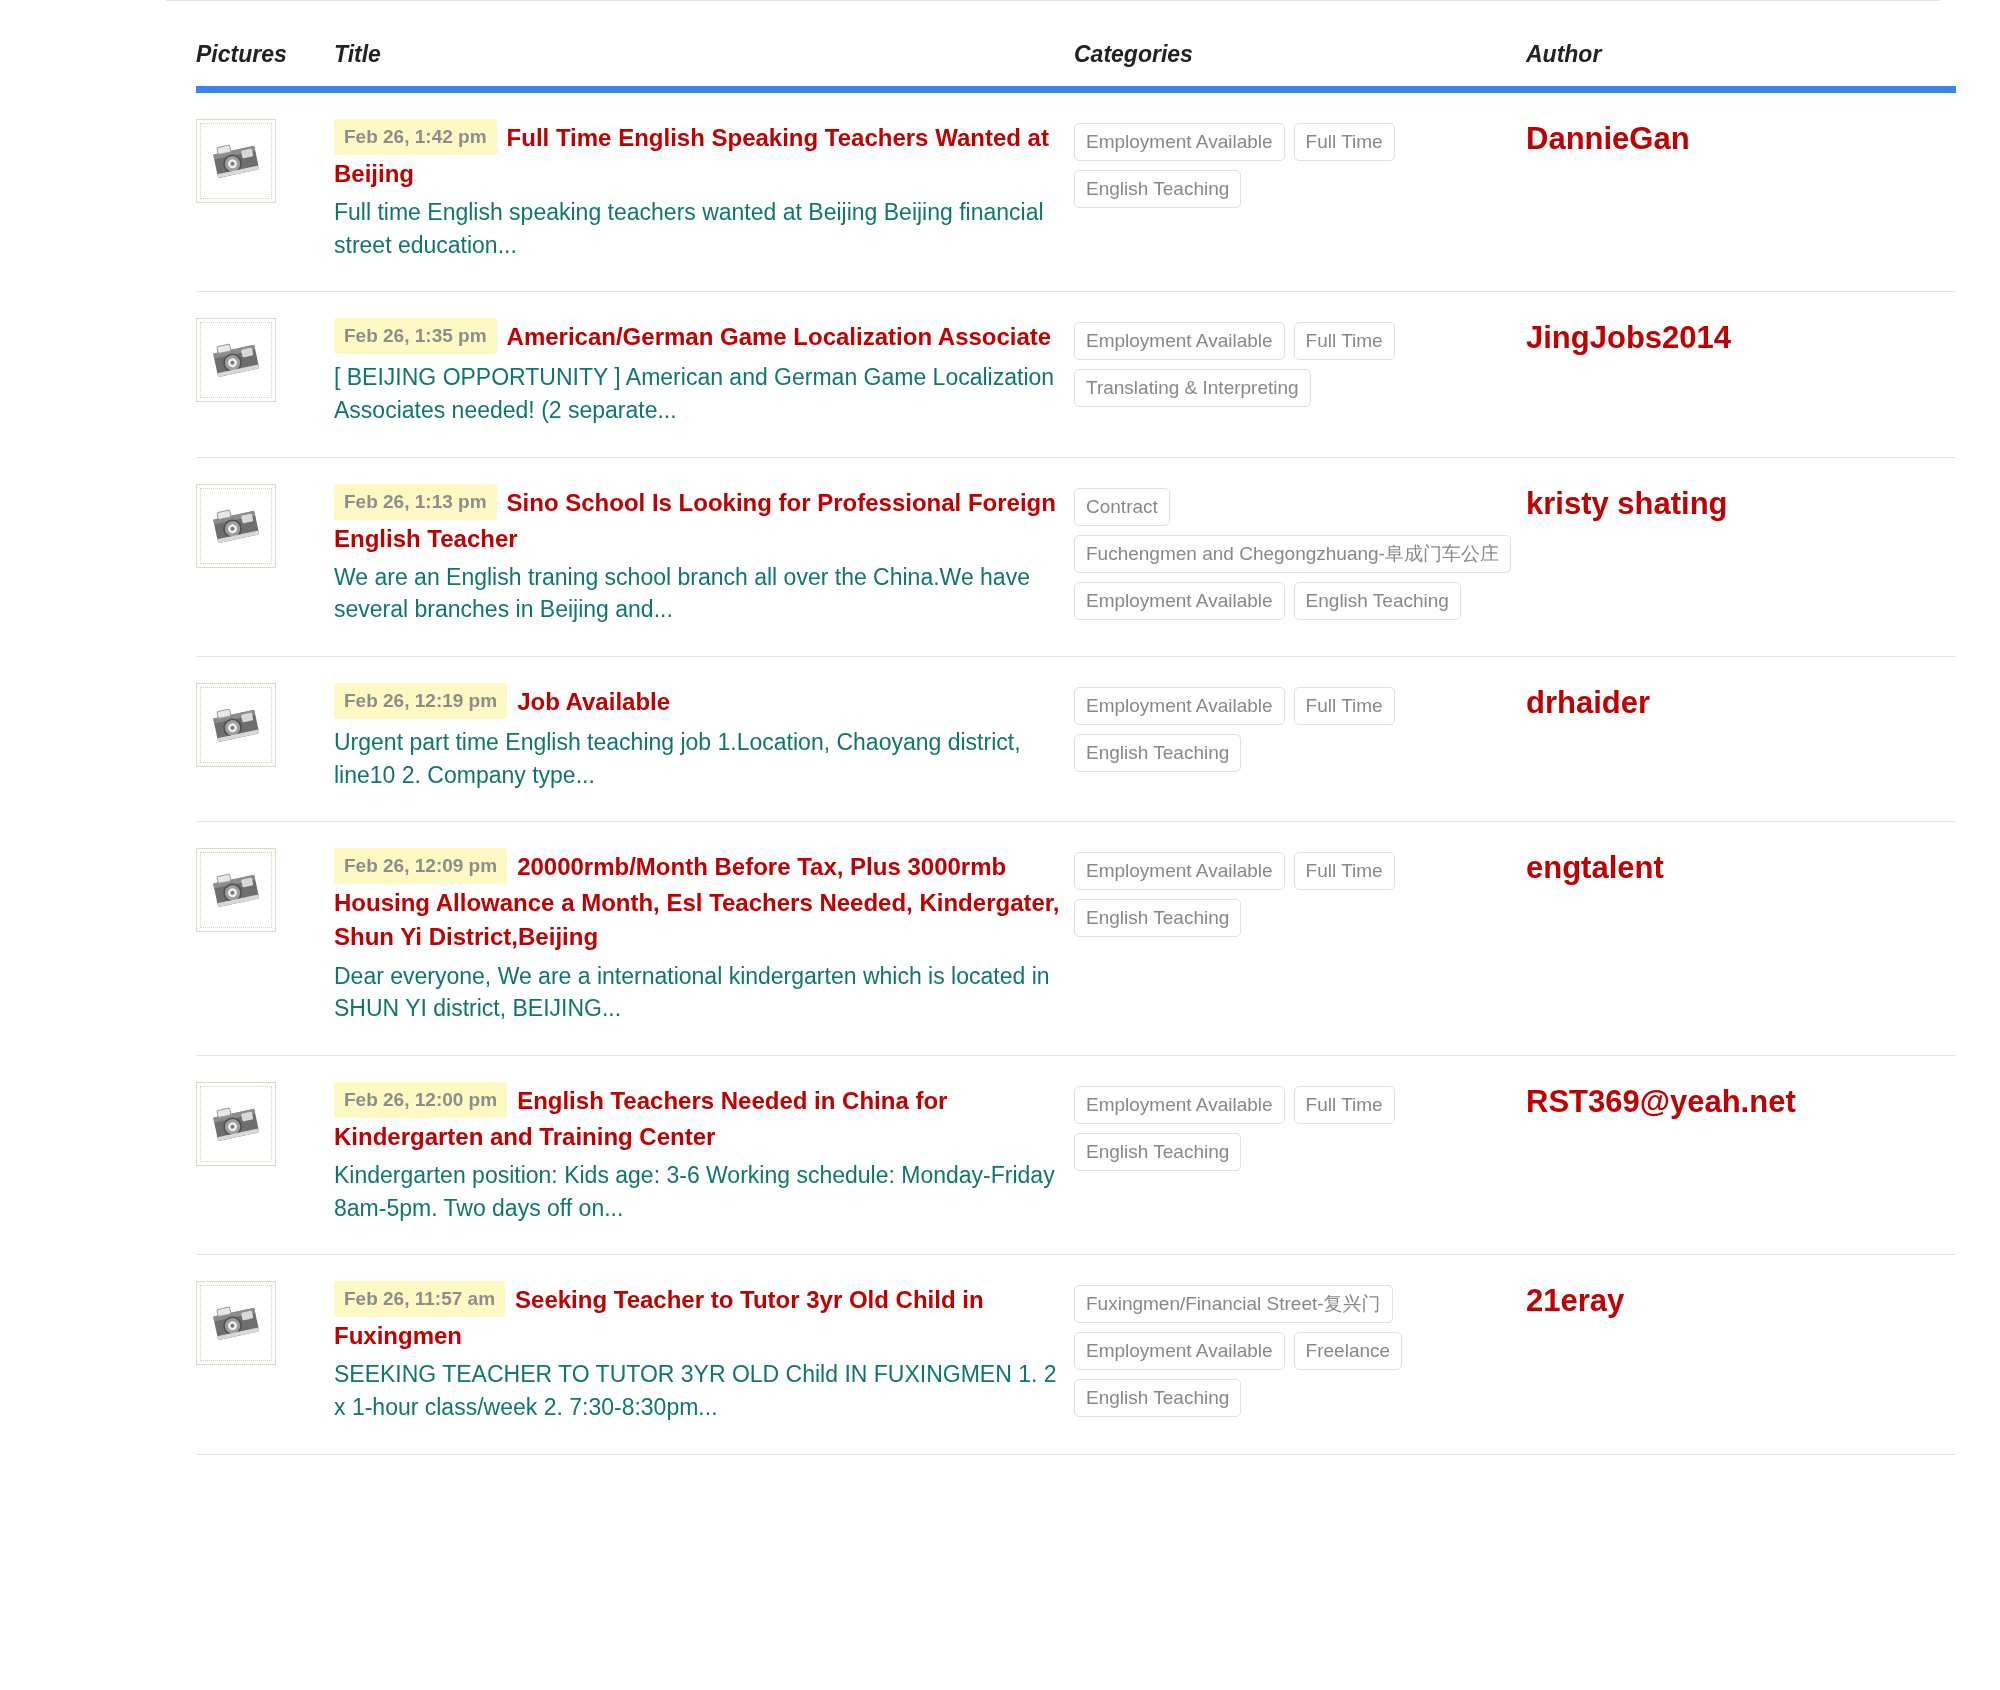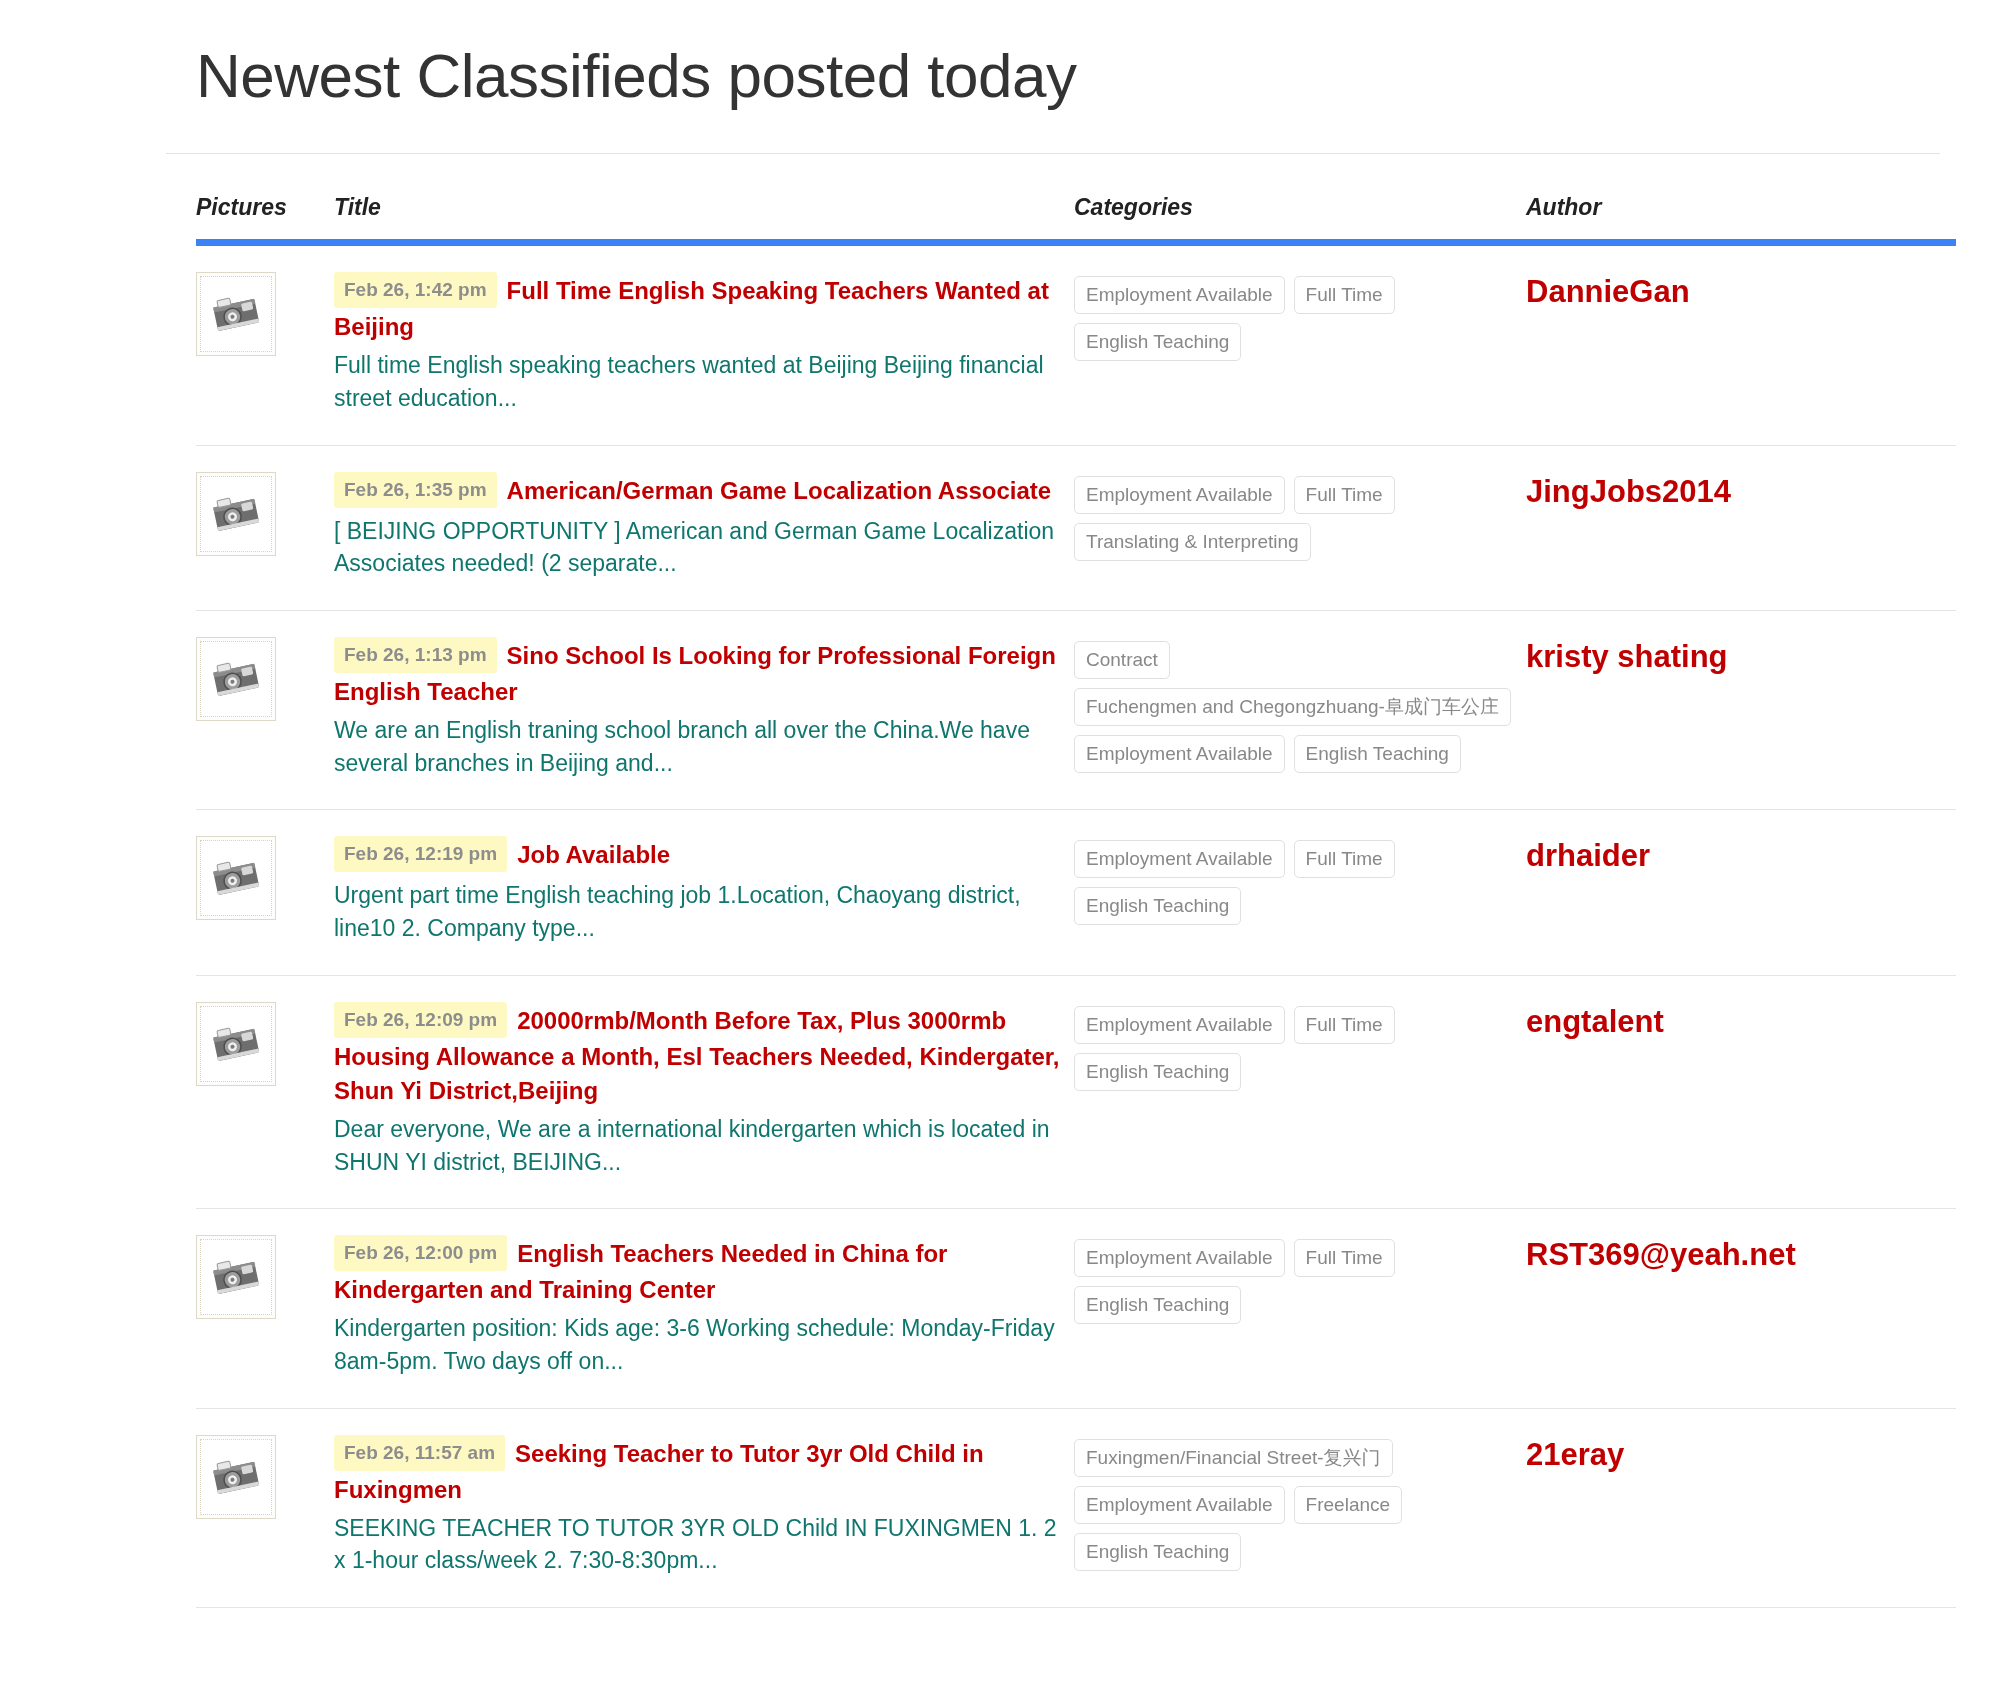--- a/index.html
+++ b/index.html
@@ -188,23 +188,20 @@
     cursor: pointer;
     display: inline-block;
     padding-top: 2px;
   }
 </style>
 </head>
 <body>
 
 <div class="page">
 
-  <div class="page-header">
-    <h1 class="page-title">Newest Classifieds posted today</h1>
-  </div>
   <div class="title-rule"></div>
 
 
   <table class="listing-table">
     <colgroup>
       <col class="col-pictures">
       <col class="col-title">
       <col class="col-cats">
       <col class="col-author">
     </colgroup>

